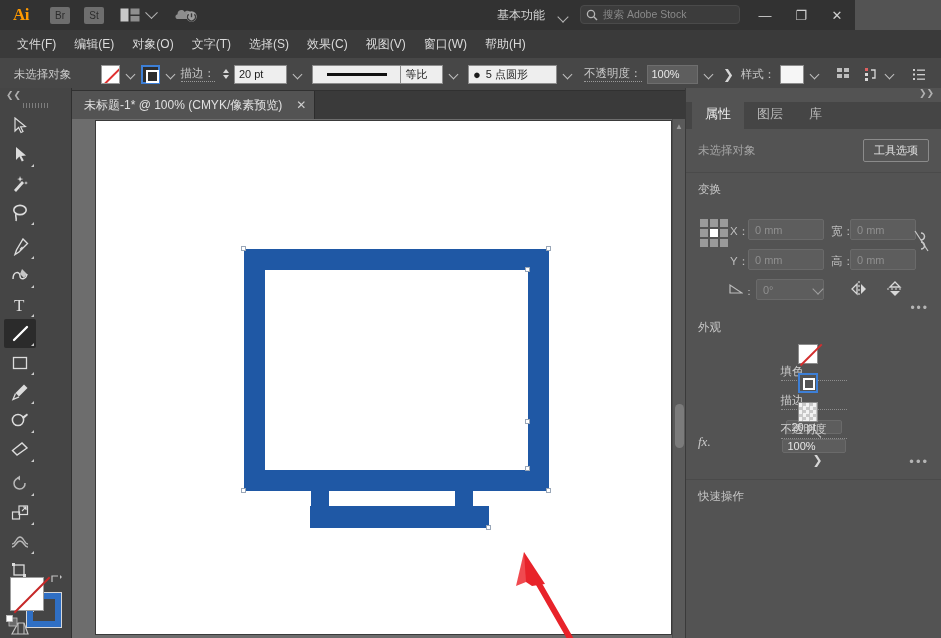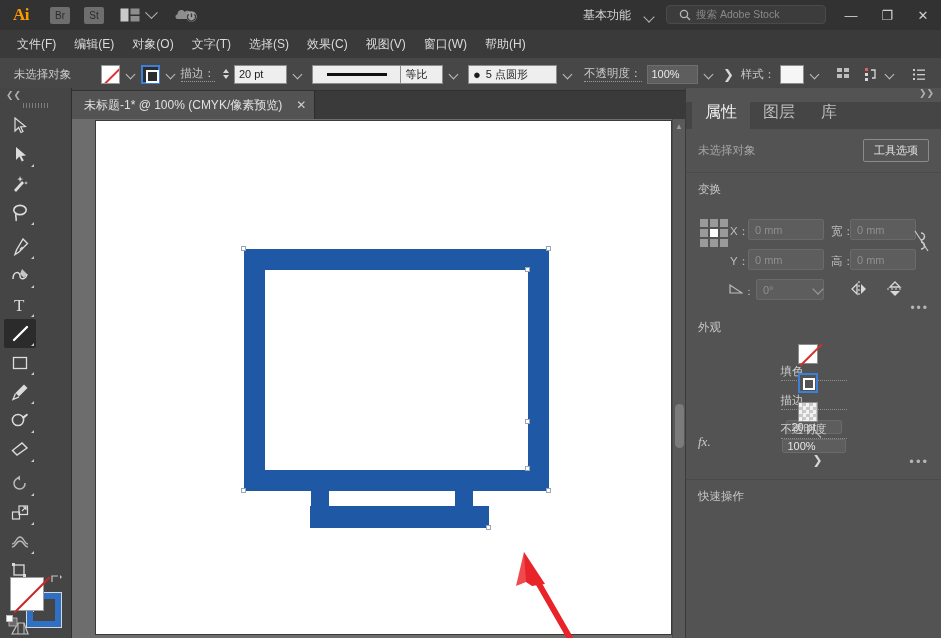--- a/index.html
+++ b/index.html
@@ -11,21 +11,21 @@
     -webkit-font-smoothing: antialiased;
   }
   #app {
     position: relative;
     width: 941px; height: 638px;
     background: #535353;
   }
 
   
   .titlebar {
-    position: absolute; left: 0; top: 0; width: 941px; height: 30px;
+    position: absolute; left: 0; top: 0; width: 855px; height: 30px;
     background: #323232;
     display: flex; align-items: center;
   }
   .ai-logo {
     width: 30px; height: 30px; margin-left: 6px;
     color: #ff9a00; font-size: 17px; font-weight: bold;
     font-family: "Liberation Serif", serif;
     display: flex; align-items: center; justify-content: center;
     letter-spacing: -0.5px;
   }
@@ -54,21 +54,21 @@
   .ws-caret {
     position: absolute; right: 288px; top: 13px;
     width: 8px; height: 8px;
     border-right: 1.5px solid #b4b4b4; border-bottom: 1.5px solid #b4b4b4;
     transform: rotate(45deg);
   }
   .search-box {
     position: absolute; right: 115px; top: 5px;
     width: 160px; height: 19px;
     background: #3c3c3c; border: 1px solid #4a4a4a; border-radius: 4px;
-    display: flex; align-items: center; padding-left: 12px;
+    display: flex; align-items: center; padding-left: 5px;
   }
   .search-text { color: #8a8a8a; font-size: 10.5px; margin-left: 5px; }
   .win-btns {
     position: absolute; right: 0; top: 0; height: 30px;
     display: flex; align-items: center;
   }
   .win-btn {
     width: 36px; height: 30px;
     display: flex; align-items: center; justify-content: center;
     color: #d0d0d0; font-size: 13px;
@@ -253,21 +253,21 @@
   .rpanel {
     position: absolute; left: 685px; top: 88px; width: 256px; height: 550px;
     background: #535353; border-left: 1px solid #3a3a3a;
   }
   .rp-collapse { height: 14px; text-align:right; padding-right:7px; color:#b0b0b0; font-size:9px; }
   .rp-tabs {
     height: 27px; background:#454545; display:flex; align-items:flex-end;
     padding-left: 6px;
   }
   .rp-tab {
-    padding: 5px 13px 6px 13px; font-size:16px; color:#b9b9b9;
+    padding: 5px 13px 6px 13px; font-size:13px; color:#b9b9b9;
   }
   .rp-tab.active { background:#535353; color:#f0f0f0; }
   .rp-row {
     display:flex; align-items:center; justify-content:space-between;
     padding: 10px 12px 8px 12px;
   }
   .rp-muted { color:#a5a5a5; font-size:11.5px; }
   .rp-btn {
     border:1px solid #8b8b8b; color:#e2e2e2; font-size:11px;
     padding: 3px 10px; border-radius:2px; background:#565656;

